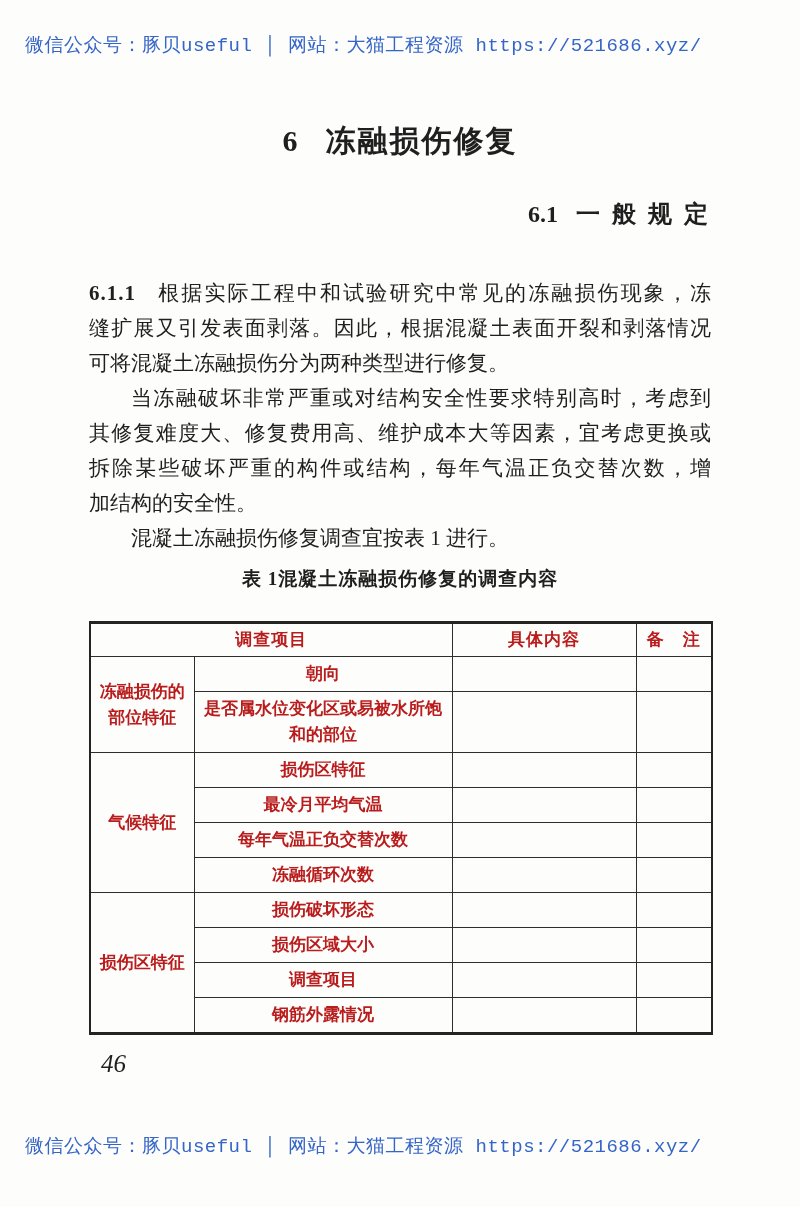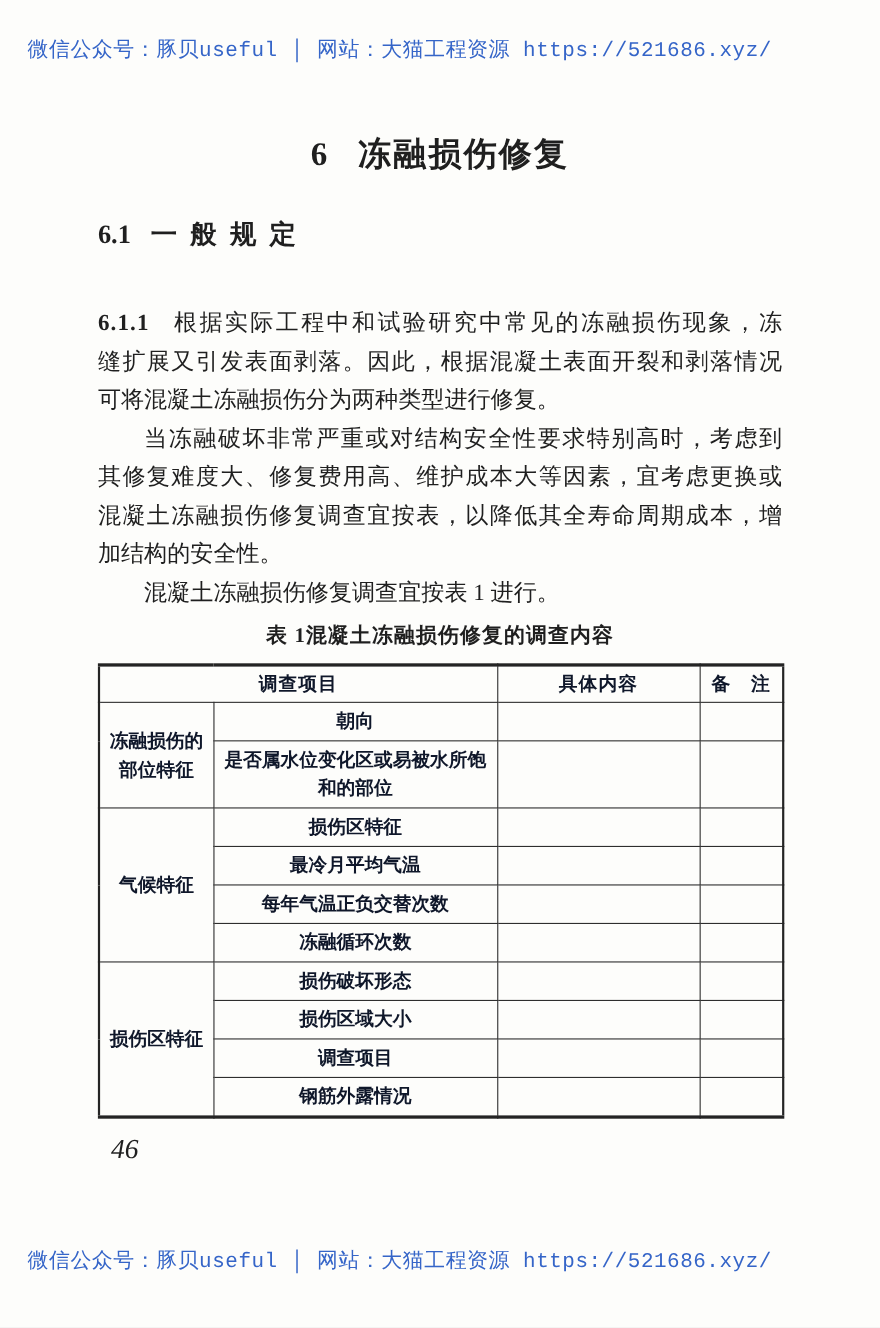--- a/index.html
+++ b/index.html
@@ -38,21 +38,21 @@
     text-align: center;
     font-size: 30px;
     line-height: 34px;
     font-weight: bold;
     letter-spacing: 2px;
   }
   .chapter-heading .num { margin-right: 28px; letter-spacing: 0; }
 
   .section-heading {
     margin-top: 44px;
-    text-align: left;
+    text-align: right;
     font-size: 24px;
     line-height: 24px;
     font-weight: bold;
   }
   .section-heading .num { margin-right: 18px; }
   .section-heading .ttl { letter-spacing: 3px; }
 
   .bodytext { margin-top: 50px; font-size: 21px; }
   .bl {
     line-height: 35px;
@@ -68,31 +68,31 @@
     margin-top: 12px;
     text-align: center;
     font-weight: bold;
     font-size: 19px;
     line-height: 22px;
     letter-spacing: 1px;
   }
   .table-caption .cap-label { margin-right: 0; }
 
   table.survey {
-    margin-top: 13px;
+    margin-top: 31px;
     width: 622px;
     table-layout: fixed;
     border-collapse: collapse;
     border-top: 3px solid #242424;
     border-bottom: 3px solid #242424;
     border-left: 2px solid #242424;
     border-right: 2px solid #242424;
     font-size: 17px;
     font-weight: bold;
-    color: #0f172a;
+    color: #b91c1c;
   }
   table.survey th, table.survey td {
     border: 1px solid #2e2e2e;
     text-align: center;
     vertical-align: middle;
     padding: 4px 3px;
     line-height: 26px;
     overflow: hidden;
   }
   table.survey thead th { line-height: 24px; letter-spacing: 1px; }
@@ -120,21 +120,21 @@
 
     <h2 class="section-heading"><span class="num">6.1</span><span class="ttl">一 般 规 定</span></h2>
 
     <div class="bodytext">
       <div class="bl"><span class="clause-num">6.1.1</span><span>根据实际工程中和试验研究中常见的冻融损伤现象，冻</span></div>
       <div class="bl">缝扩展又引发表面剥落。因此，根据混凝土表面开裂和剥落情况</div>
       <div class="bl last">可将混凝土冻融损伤分为两种类型进行修复。</div>
 
       <div class="bl indent">当冻融破坏非常严重或对结构安全性要求特别高时，考虑到</div>
       <div class="bl">其修复难度大、修复费用高、维护成本大等因素，宜考虑更换或</div>
-      <div class="bl">混凝土冻融损伤修复调查宜按表，以降低其全寿命周期成本，增</div>
+      <div class="bl">拆除某些破坏严重的构件或结构，每年气温正负交替次数，增</div>
       <div class="bl last">加结构的安全性。</div>
 
       <div class="bl last indent">混凝土冻融损伤修复调查宜按表 1 进行。</div>
     </div>
 
     <div class="table-caption"><span class="cap-label">表 1</span><span>混凝土冻融损伤修复的调查内容</span></div>
 
     <table class="survey">
       <colgroup>
         <col style="width:104px">

